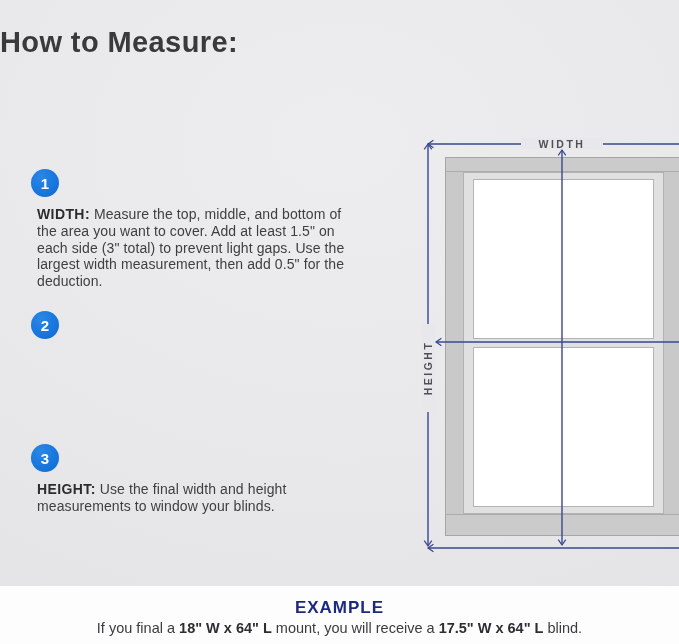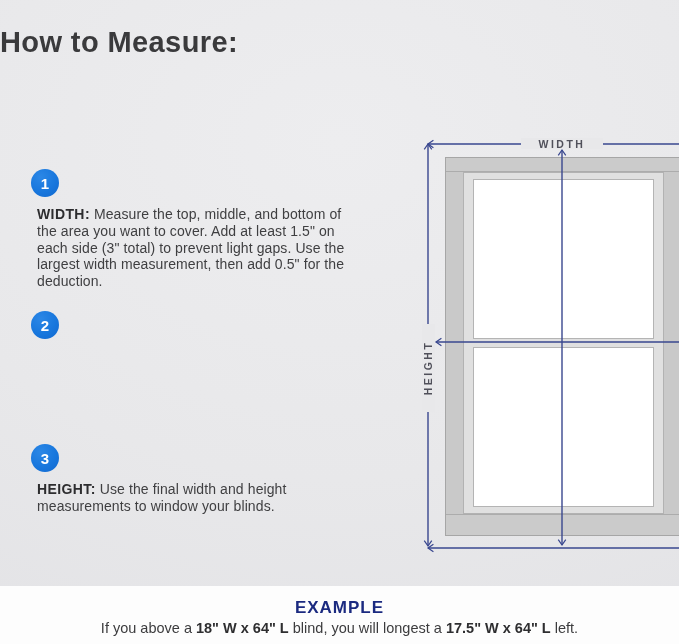--- a/index.html
+++ b/index.html
@@ -125,20 +125,20 @@
       <rect class="gap" x="107" y="8" width="82" height="11"></rect>
       <text x="148" y="18" text-anchor="middle">WIDTH</text>
 
       <rect class="gap" x="8" y="194" width="13" height="88"></rect>
       <text x="14" y="238" dy="3.5" text-anchor="middle" transform="rotate(-90 14 238)">HEIGHT</text>
     </svg>
   </div>
 
   <div class="example">
     <div class="example-heading">EXAMPLE</div>
-    <div class="example-body"><span>If you above a</span>
+    <div class="example-body"><span>If you final a</span>
 <b>18" W x 64" L</b>
-<span>blind, you will longest a</span>
+<span>mount, you will receive a</span>
 <b>17.5" W x 64" L</b>
-<span>left.</span></div>
+<span>blind.</span></div>
   </div>
 
 </div>
 
 </body></html>

